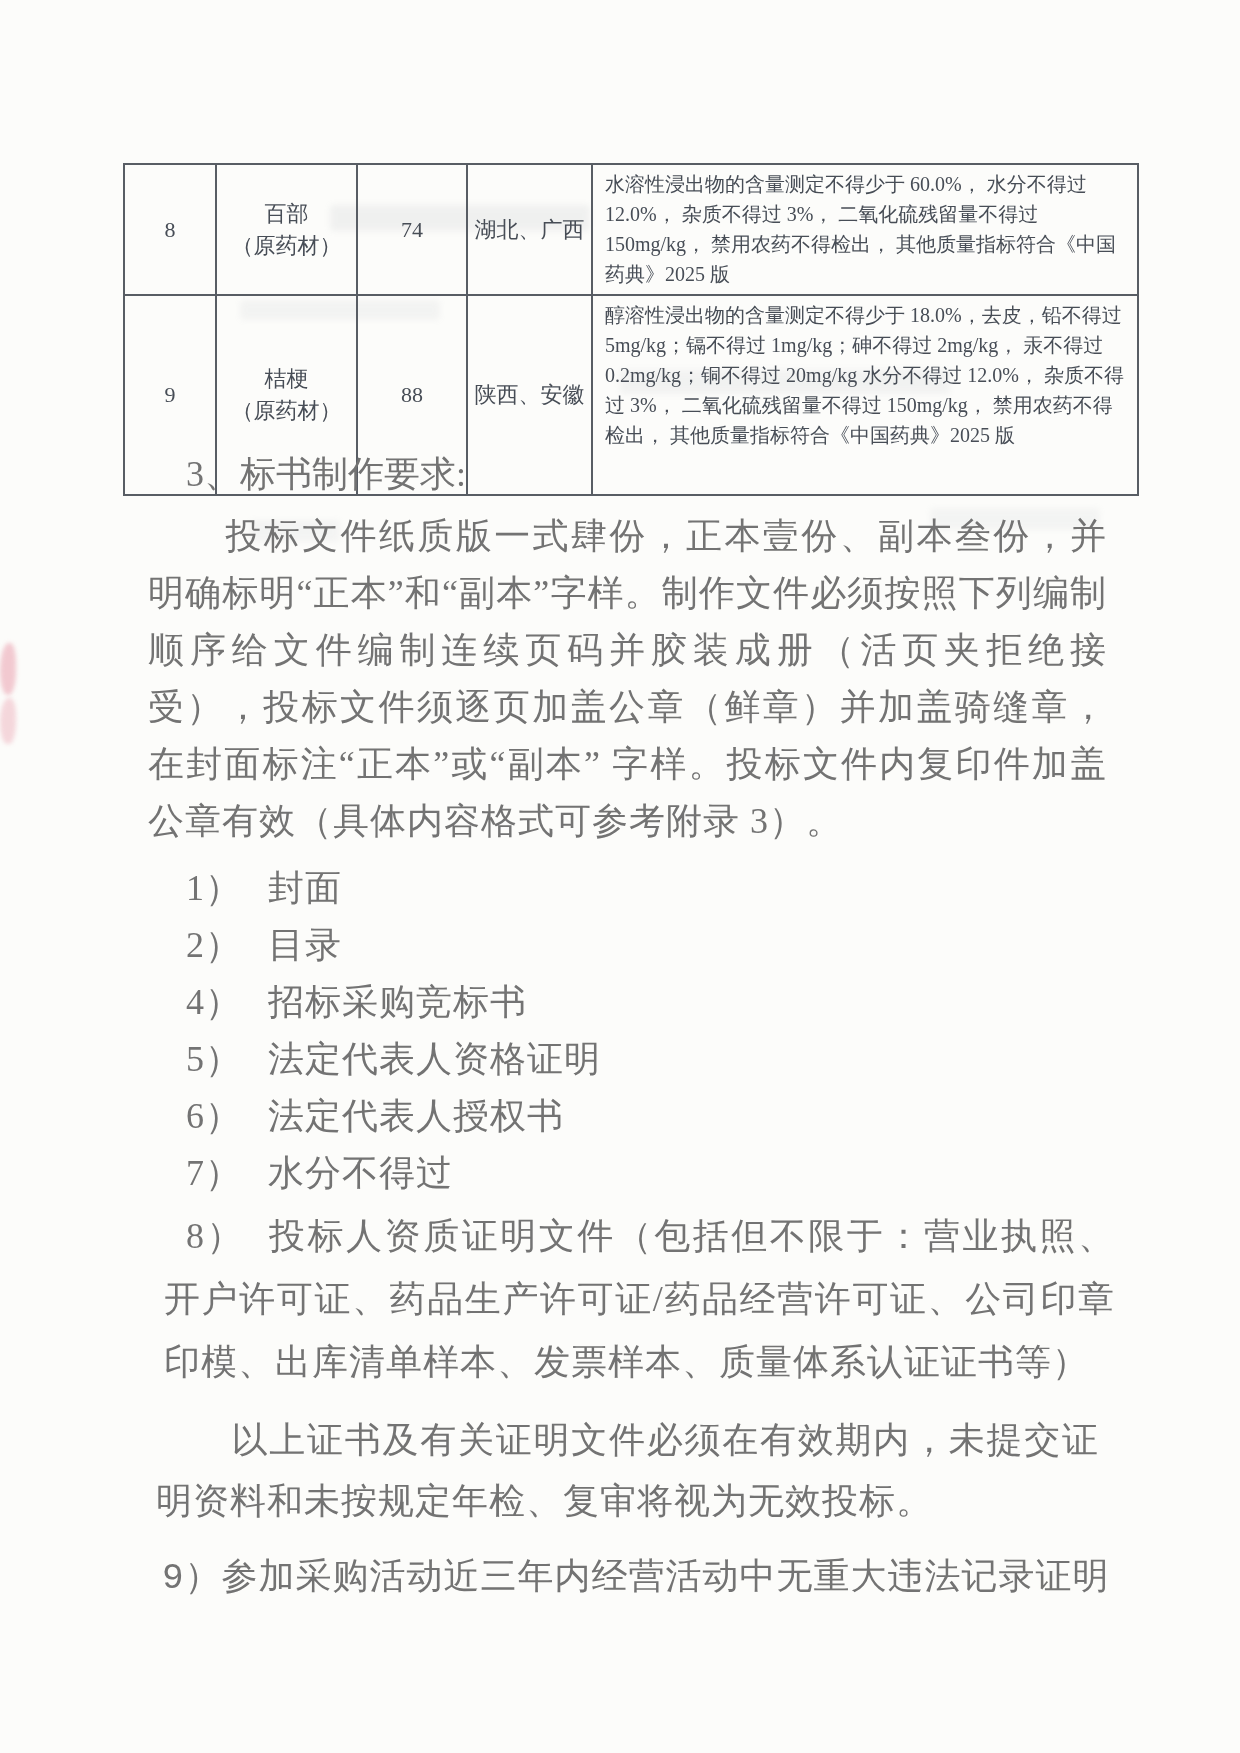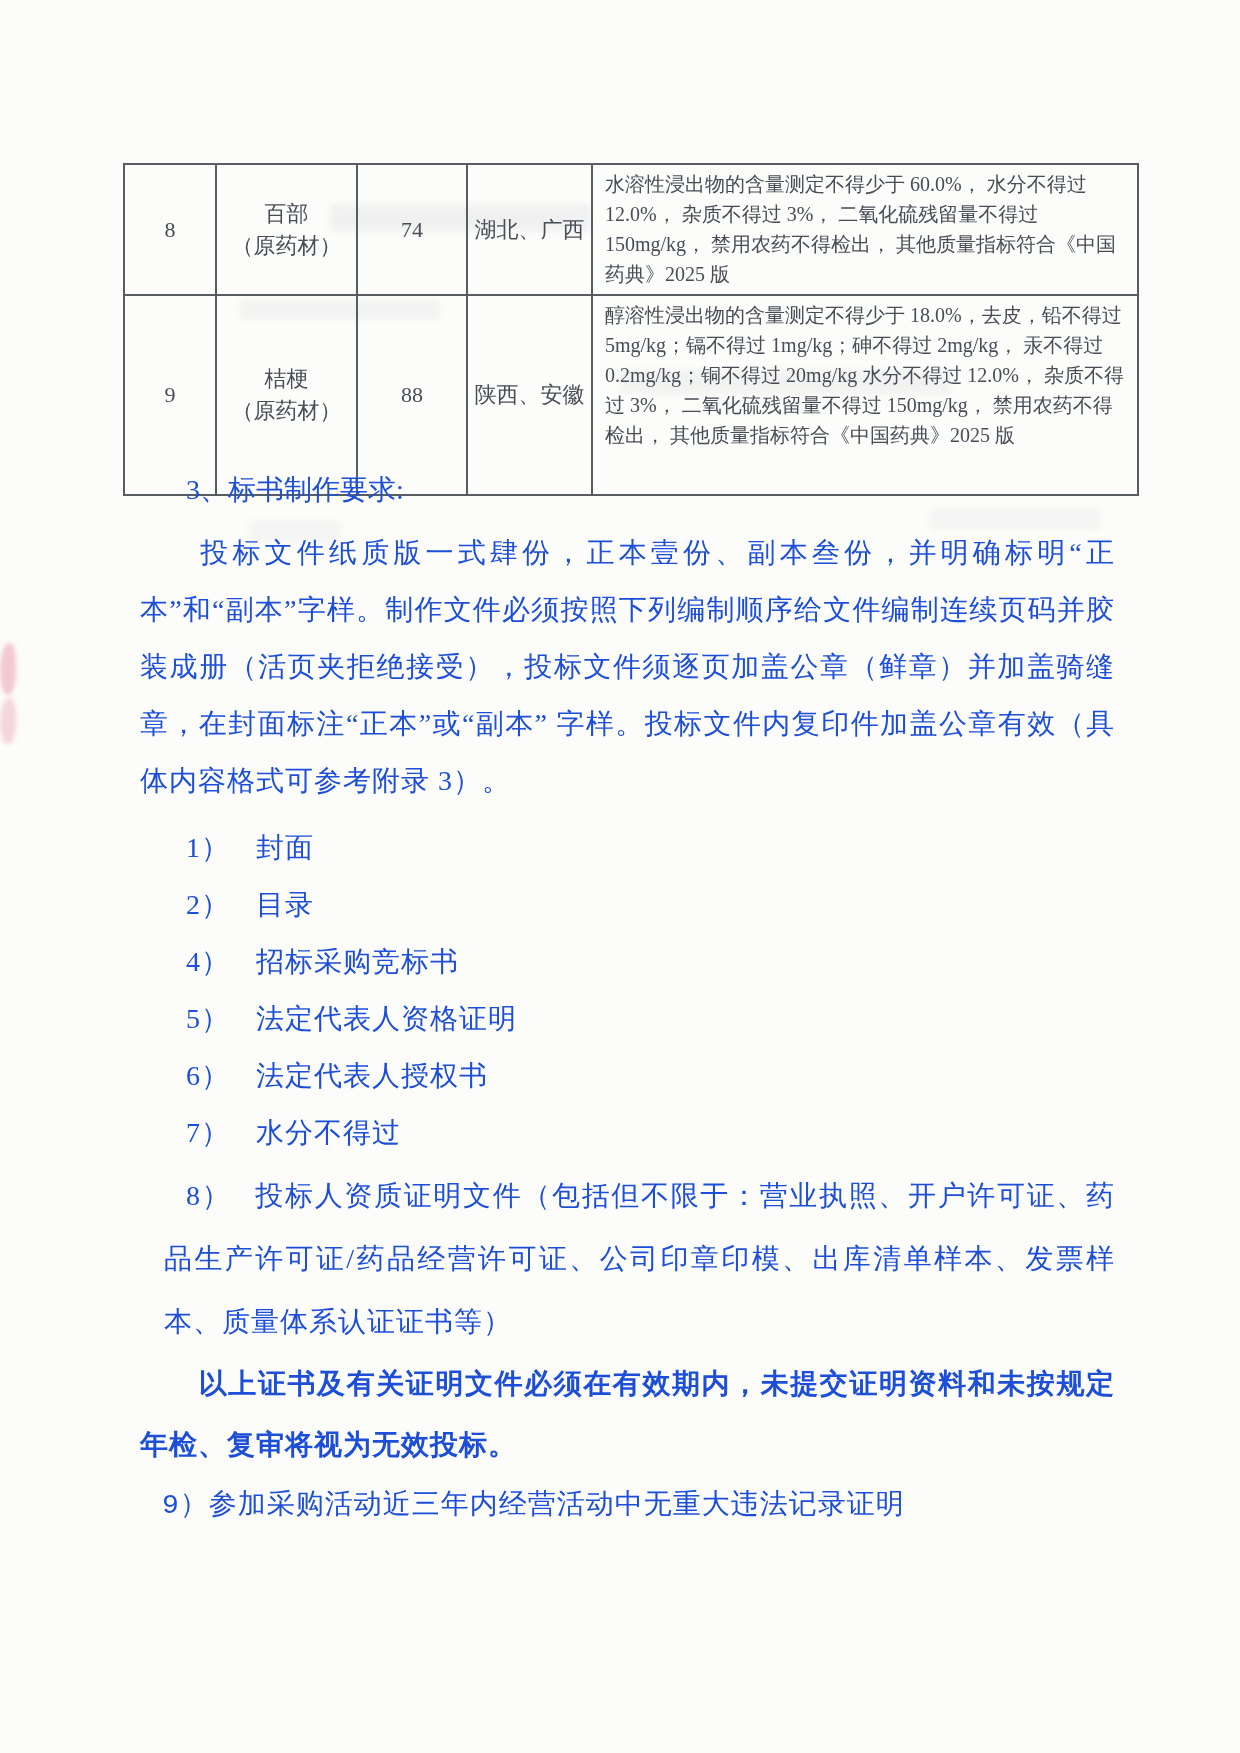--- a/index.html
+++ b/index.html
@@ -35,41 +35,41 @@
     text-align:left;
     vertical-align:top;
     font-size:20px;
     line-height:30px;
     padding:4px 10px 2px 12px;
     font-family:Liberation Serif, serif;
   }
   .spec-table{border:2.5px solid #51565d;}
   
   .content{
-    position:absolute;left:140px;top:470px;width:975px;
-    font-size:28px;color:#1d4ed8;
+    position:absolute;left:140px;top:454px;width:975px;
+    font-size:36px;color:#737373;
   }
   .heading{margin:0 0 14px 46px;line-height:40px;}
   .para1{
-    margin:0;line-height:57px;
+    margin:8px;line-height:57px;
     text-align:justify;text-indent:2.15em;
     letter-spacing:1px;
   }
   .items{margin-top:10px;}
   .item-line{line-height:57px;padding-left:46px;letter-spacing:1px;}
   .item-line .num{margin-right:26px;}
   .item8{
     margin-top:3px;
     line-height:63px;padding-left:24px;text-indent:22px;
     text-align:justify;letter-spacing:1px;
   }
   .item8 .num{margin-right:24px;}
   .para2{
-    margin:0;line-height:61px;text-indent:2.1em;
-    text-align:justify;letter-spacing:1px;font-weight:bold;
+    margin:16px;line-height:61px;text-indent:2.1em;
+    text-align:justify;letter-spacing:1px;
   }
   .item9{line-height:62px;padding-left:22px;letter-spacing:1px;font-family:Liberation Mono, monospace;}
   
   .smudge-pink-1,.smudge-pink-2{
     position:absolute;left:0;width:16px;border-radius:60% 40% 50% 50%;
     background:#efb9c3;opacity:.75;filter:blur(2px);
   }
   .smudge-pink-1{top:643px;height:52px;}
   .smudge-pink-2{top:698px;height:46px;opacity:.55;}
   .ghost{

